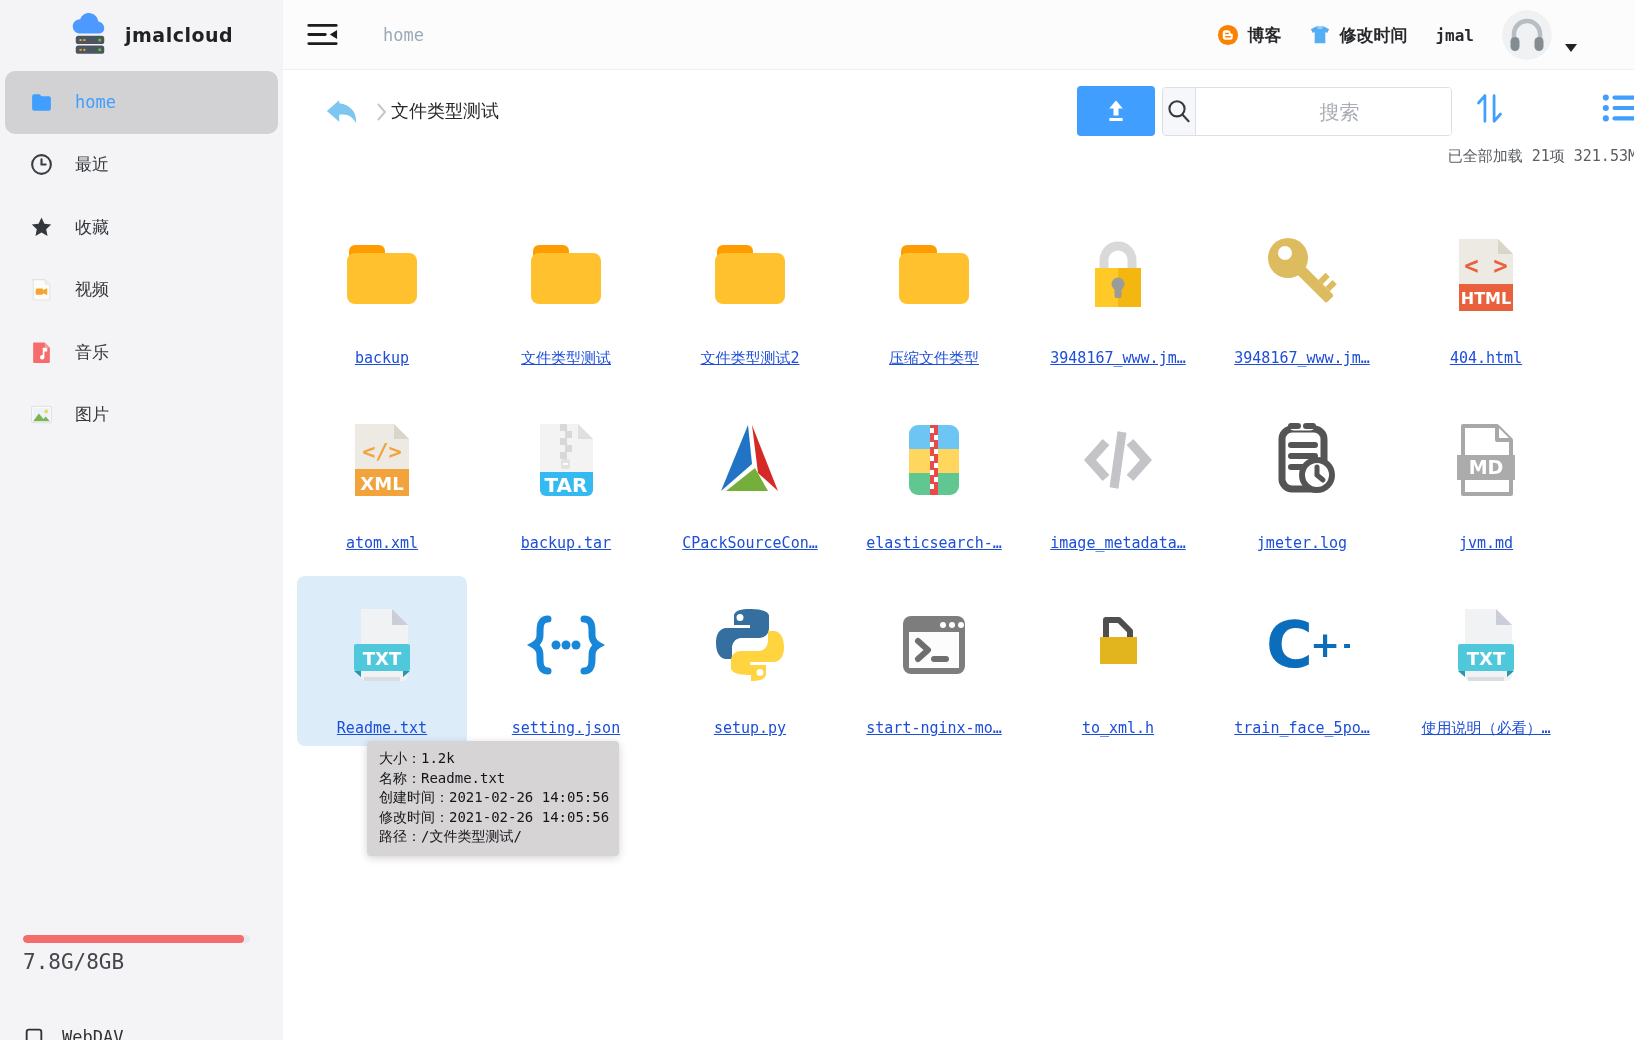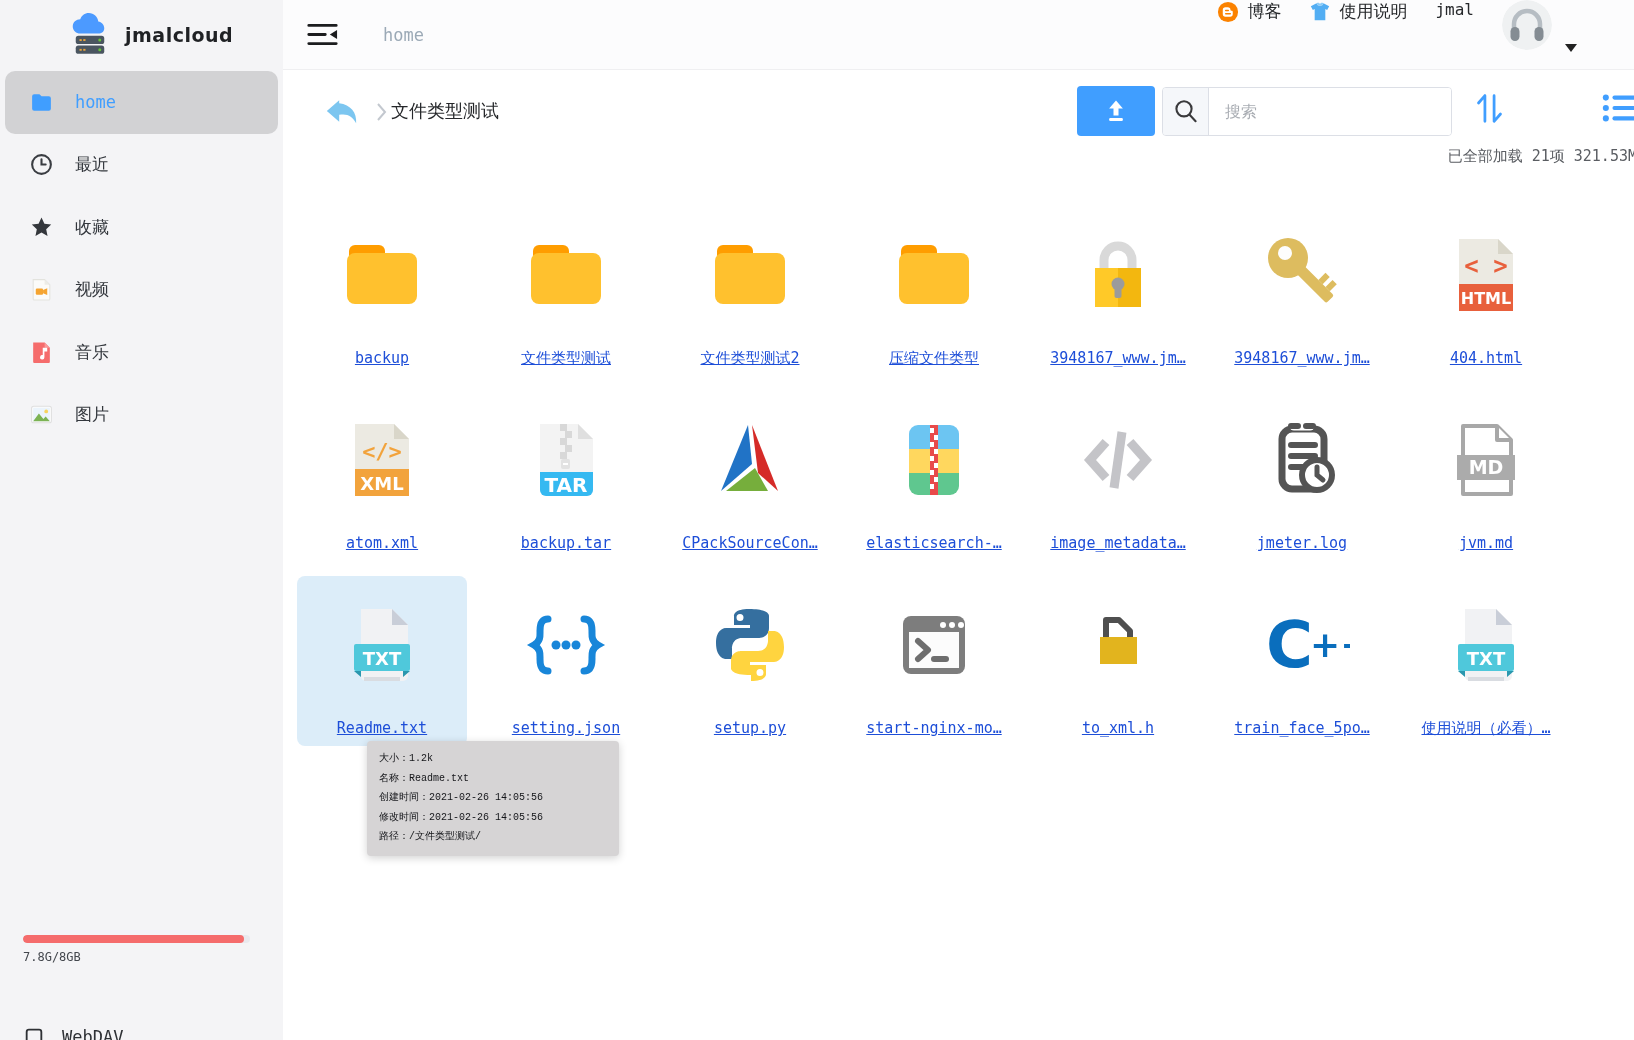--- a/index.html
+++ b/index.html
@@ -15,71 +15,71 @@
   .side-menu { position:absolute; top:71px; left:5px; right:5px; }
   .side-item { height:62.5px; display:flex; align-items:center; padding-left:24px; border-radius:10px; cursor:pointer; }
   .side-item .icon-slot { width:25px; height:25px; margin-right:21px; display:flex; align-items:center; justify-content:center; }
   .side-item .icon-slot svg { width:25px; height:25px; display:block; }
   .side-item .side-label { font-size:17px; color:#33373D; }
   .side-item.active { background:var(--active_item_bg,#D2D2D4); }
   .side-item.active .side-label { color:var(--accent,#409EFF); }
   .storage { position:absolute; left:23px; top:935px; width:227px; }
   .progress-track { width:227px; height:8px; border-radius:4px; background:#E9E9EE; overflow:hidden; }
   .progress-fill { height:8px; border-radius:4px; background:var(--progress_red,#F56C6C); }
-  .storage-text { margin-top:7px; font-size:12px; color:#43474D; }
+  .storage-text { margin-top:7px; font-size:21px; color:#43474D; }
   .webdav { position:absolute; left:23px; top:1026px; display:flex; align-items:center; gap:17px; cursor:pointer; }
   .webdav .icon-slot svg { width:22px; height:22px; display:block; }
   .webdav span:last-child { font-size:17px; color:#2E3135; }
 
   
   .main { position:absolute; left:283px; top:0; width:1351px; height:1040px; background:#fff; overflow:hidden; }
   .topbar { position:absolute; left:0; top:0; width:1351px; height:70px; background:#FCFCFD; border-bottom:1px solid #EFEFF1; }
   .fold { position:absolute; left:24px; top:21px; cursor:pointer; }
   .fold svg { width:31px; height:27px; display:block; }
   .crumb-root { position:absolute; left:100px; top:0; line-height:70px; font-size:17px; color:#9BA9B6; cursor:pointer; }
-  .top-right { position:absolute; right:82px; top:0; height:70px; display:flex; align-items:flex-start; gap:28px; }
+  .top-right { position:absolute; right:82px; top:0; height:70px; display:flex; align-items:center; gap:28px;font-weight:bold; }
   .top-link { display:flex; align-items:center; gap:8px; cursor:pointer; }
   .top-link .icon-slot svg { width:22px; height:22px; display:block; }
   .top-link span:last-child { font-size:17px; color:#26282B; font-family:"DejaVu Sans","Liberation Sans",sans-serif; }
   .username { font-size:16px; color:#26282B; }
   .avatar { width:50px; height:50px; border-radius:50%; overflow:hidden; cursor:pointer; }
   .avatar svg { width:50px; height:50px; display:block; }
   .caret { position:absolute; right:57px; top:44px; width:0; height:0; border-left:6px solid transparent; border-right:6px solid transparent; border-top:8px solid #222; cursor:pointer; }
 
   .back { position:absolute; left:40px; top:94px; cursor:pointer; }
   .back svg { width:37px; height:34px; display:block; }
   .crumb-sep { position:absolute; left:92px; top:100px; }
   .crumb-sep svg { width:12px; height:24px; display:block; }
   .crumb-current { position:absolute; left:108px; top:99px; font-size:18px; color:#26282B; font-family:"DejaVu Sans","Liberation Sans",sans-serif; cursor:pointer; }
 
   .upload-btn { position:absolute; left:794px; top:86px; width:78px; height:50px; background:var(--accent,#409EFF); border:none; border-radius:4px; cursor:pointer; display:flex; align-items:center; justify-content:center; }
   .upload-btn svg { width:30px; height:30px; display:block; }
   .search { position:absolute; left:879px; top:87px; width:290px; height:49px; border:1px solid #DCDFE6; border-radius:4px; display:flex; background:#fff; overflow:hidden; }
   .search-seg { width:79px; background:#F5F7FA; border-right:1px solid #DCDFE6; display:flex; align-items:center; justify-content:center; cursor:pointer; }
   .search-seg svg { width:32px; height:32px; display:block; }
-  .search-input { flex:1; border:none; outline:none; padding:0 16px; font-size:16px; color:#b91c1c; font-family:inherit; }
+  .search-input { flex:1; border:none; outline:none; padding:0 16px; font-size:20px; color:#b91c1c; font-family:inherit;text-align:center; }
   .search-input::placeholder { color:#A9ADB3; }
   .sort { position:absolute; left:1190px; top:90px; cursor:pointer; }
   .sort svg { width:33px; height:37px; display:block; }
   .listview { position:absolute; left:1318px; top:91px; cursor:pointer; }
   .listview svg { width:38px; height:34px; display:block; }
 
   .status { position:absolute; top:147px; right:-3px; font-size:15px; color:#5A5D62; white-space:nowrap; }
 
   
   .grid { position:absolute; left:14px; top:206px; display:grid; grid-template-columns:repeat(7,170px); column-gap:14px; row-gap:15px; }
   .file-item { width:170px; height:170px; padding-top:21px; border-radius:8px; cursor:pointer; }
   .file-item.selected { background:var(--selected_file_bg,#DCEDF9); }
   .file-icon { width:96px; height:96px; margin:0 auto; }
   .file-icon svg { width:96px; height:96px; display:block; }
   .file-label { margin-top:26px; text-align:center; font-size:15px; color:#1d4ed8; white-space:nowrap; overflow:hidden;text-decoration:underline; }
 
   
   .tooltip { position:absolute; left:84px; top:741px; width:252px; background:var(--tooltip_bg,#D6D4D5); border-radius:4px; padding:8px 12px 9px 12px; box-shadow:0 2px 8px rgba(0,0,0,.18); z-index:20; }
-  .tooltip div { font-size:10px; line-height:19.5px; color:#141519; white-space:nowrap;font-family:Liberation Mono, monospace; }
+  .tooltip div { font-size:14px; line-height:19.5px; color:#141519; white-space:nowrap; }
 </style>
 </head>
 <body>
 
 <div class="app">
 
   <aside class="sidebar">
     <div class="logo">
       <span class="logo-icon icon-slot">
           <svg viewBox="0 0 64 64">
@@ -194,21 +194,21 @@
             </span>
           <span>博客</span>
         </div>
         <div class="top-link">
           <span class="icon-slot">
               <svg viewBox="0 0 24 24">
                 <path d="M8.2 2.5L2 5.8l2.2 4 2-1V21h11.6V8.8l2 1 2.2-4-6.2-3.3a4 4 0 0 1-7.6 0z" fill="#53AEF3"></path>
                 <path d="M8.2 2.5a4 4 0 0 0 7.6 0l-1.8-.8a2.5 2.5 0 0 1-4 0z" fill="#8ACBF8"></path>
               </svg>
             </span>
-          <span>使用说明</span>
+          <span>修改时间</span>
         </div>
         <span class="username">jmal</span>
         <span class="avatar icon-slot">
             <svg viewBox="0 0 50 50">
               <circle cx="25" cy="25" r="25" fill="#EFF1F2"></circle>
               <path d="M12 29v-5a13 13 0 0 1 26 0v5" fill="none" stroke="#B6BDC3" stroke-width="4.5"></path>
               <rect x="8.5" y="27" width="9" height="14" rx="4.5" fill="#848C93"></rect>
               <rect x="32.5" y="27" width="9" height="14" rx="4.5" fill="#848C93"></rect>
             </svg>
           </span>

